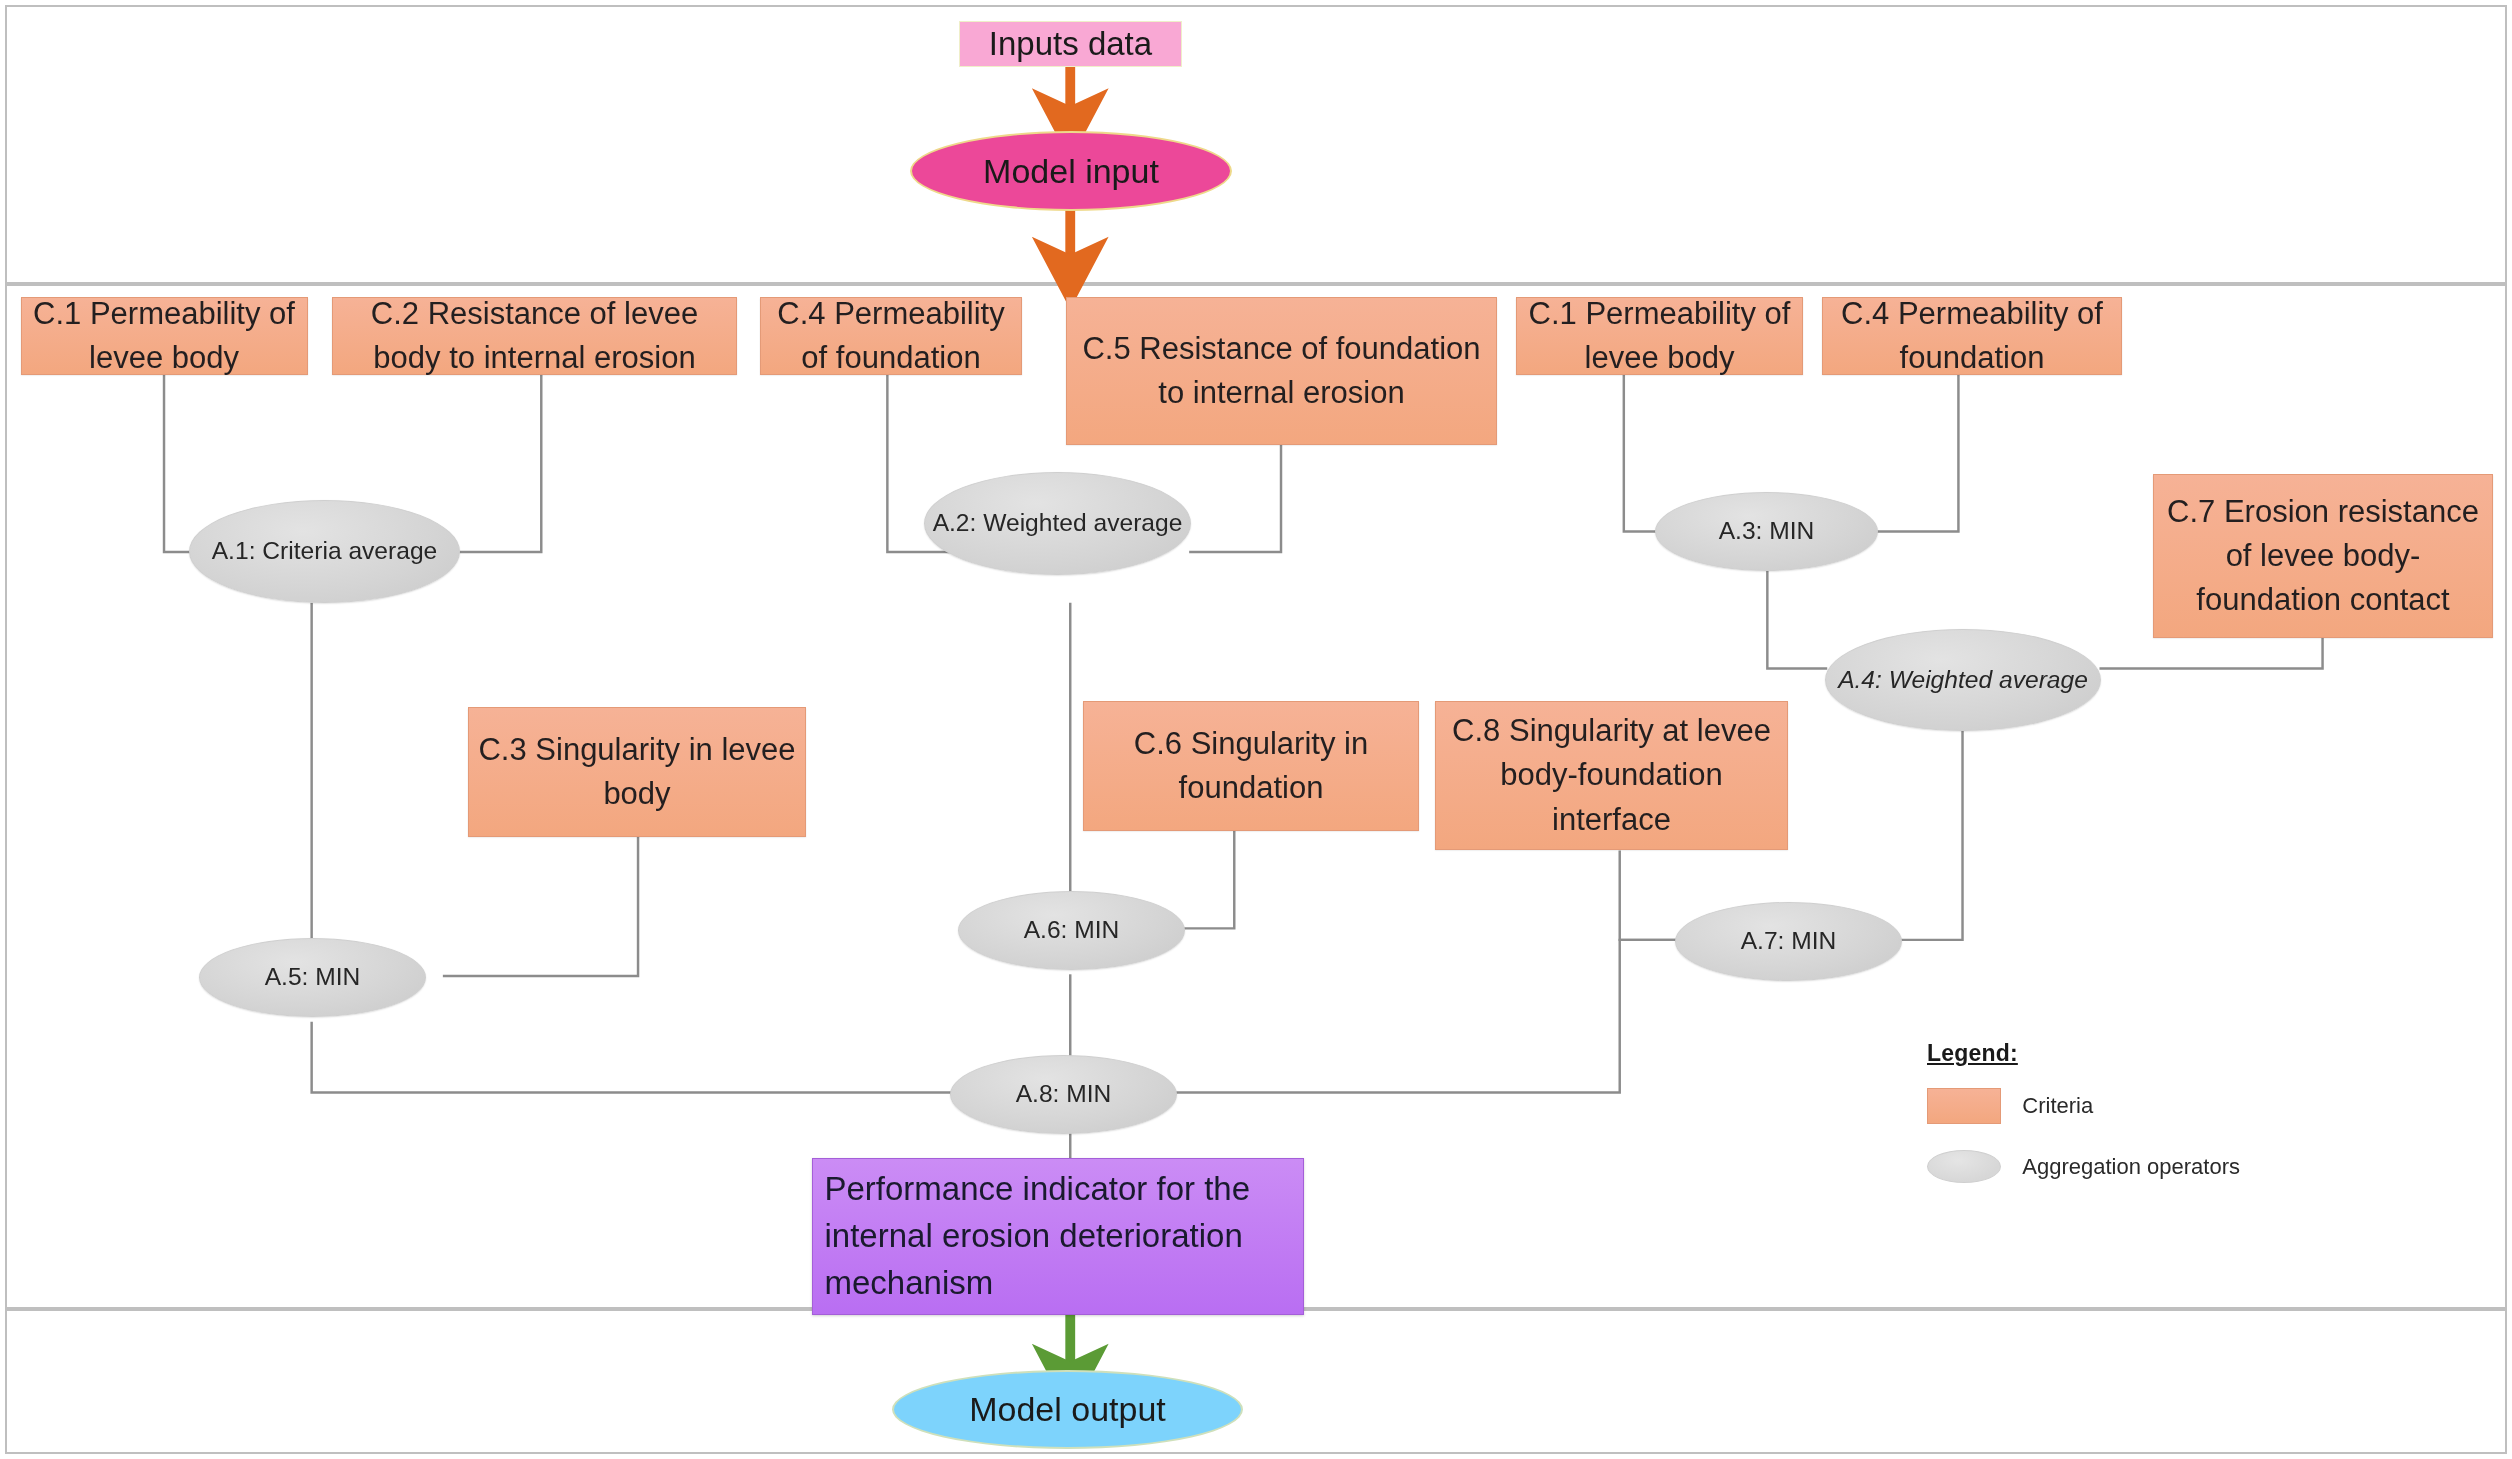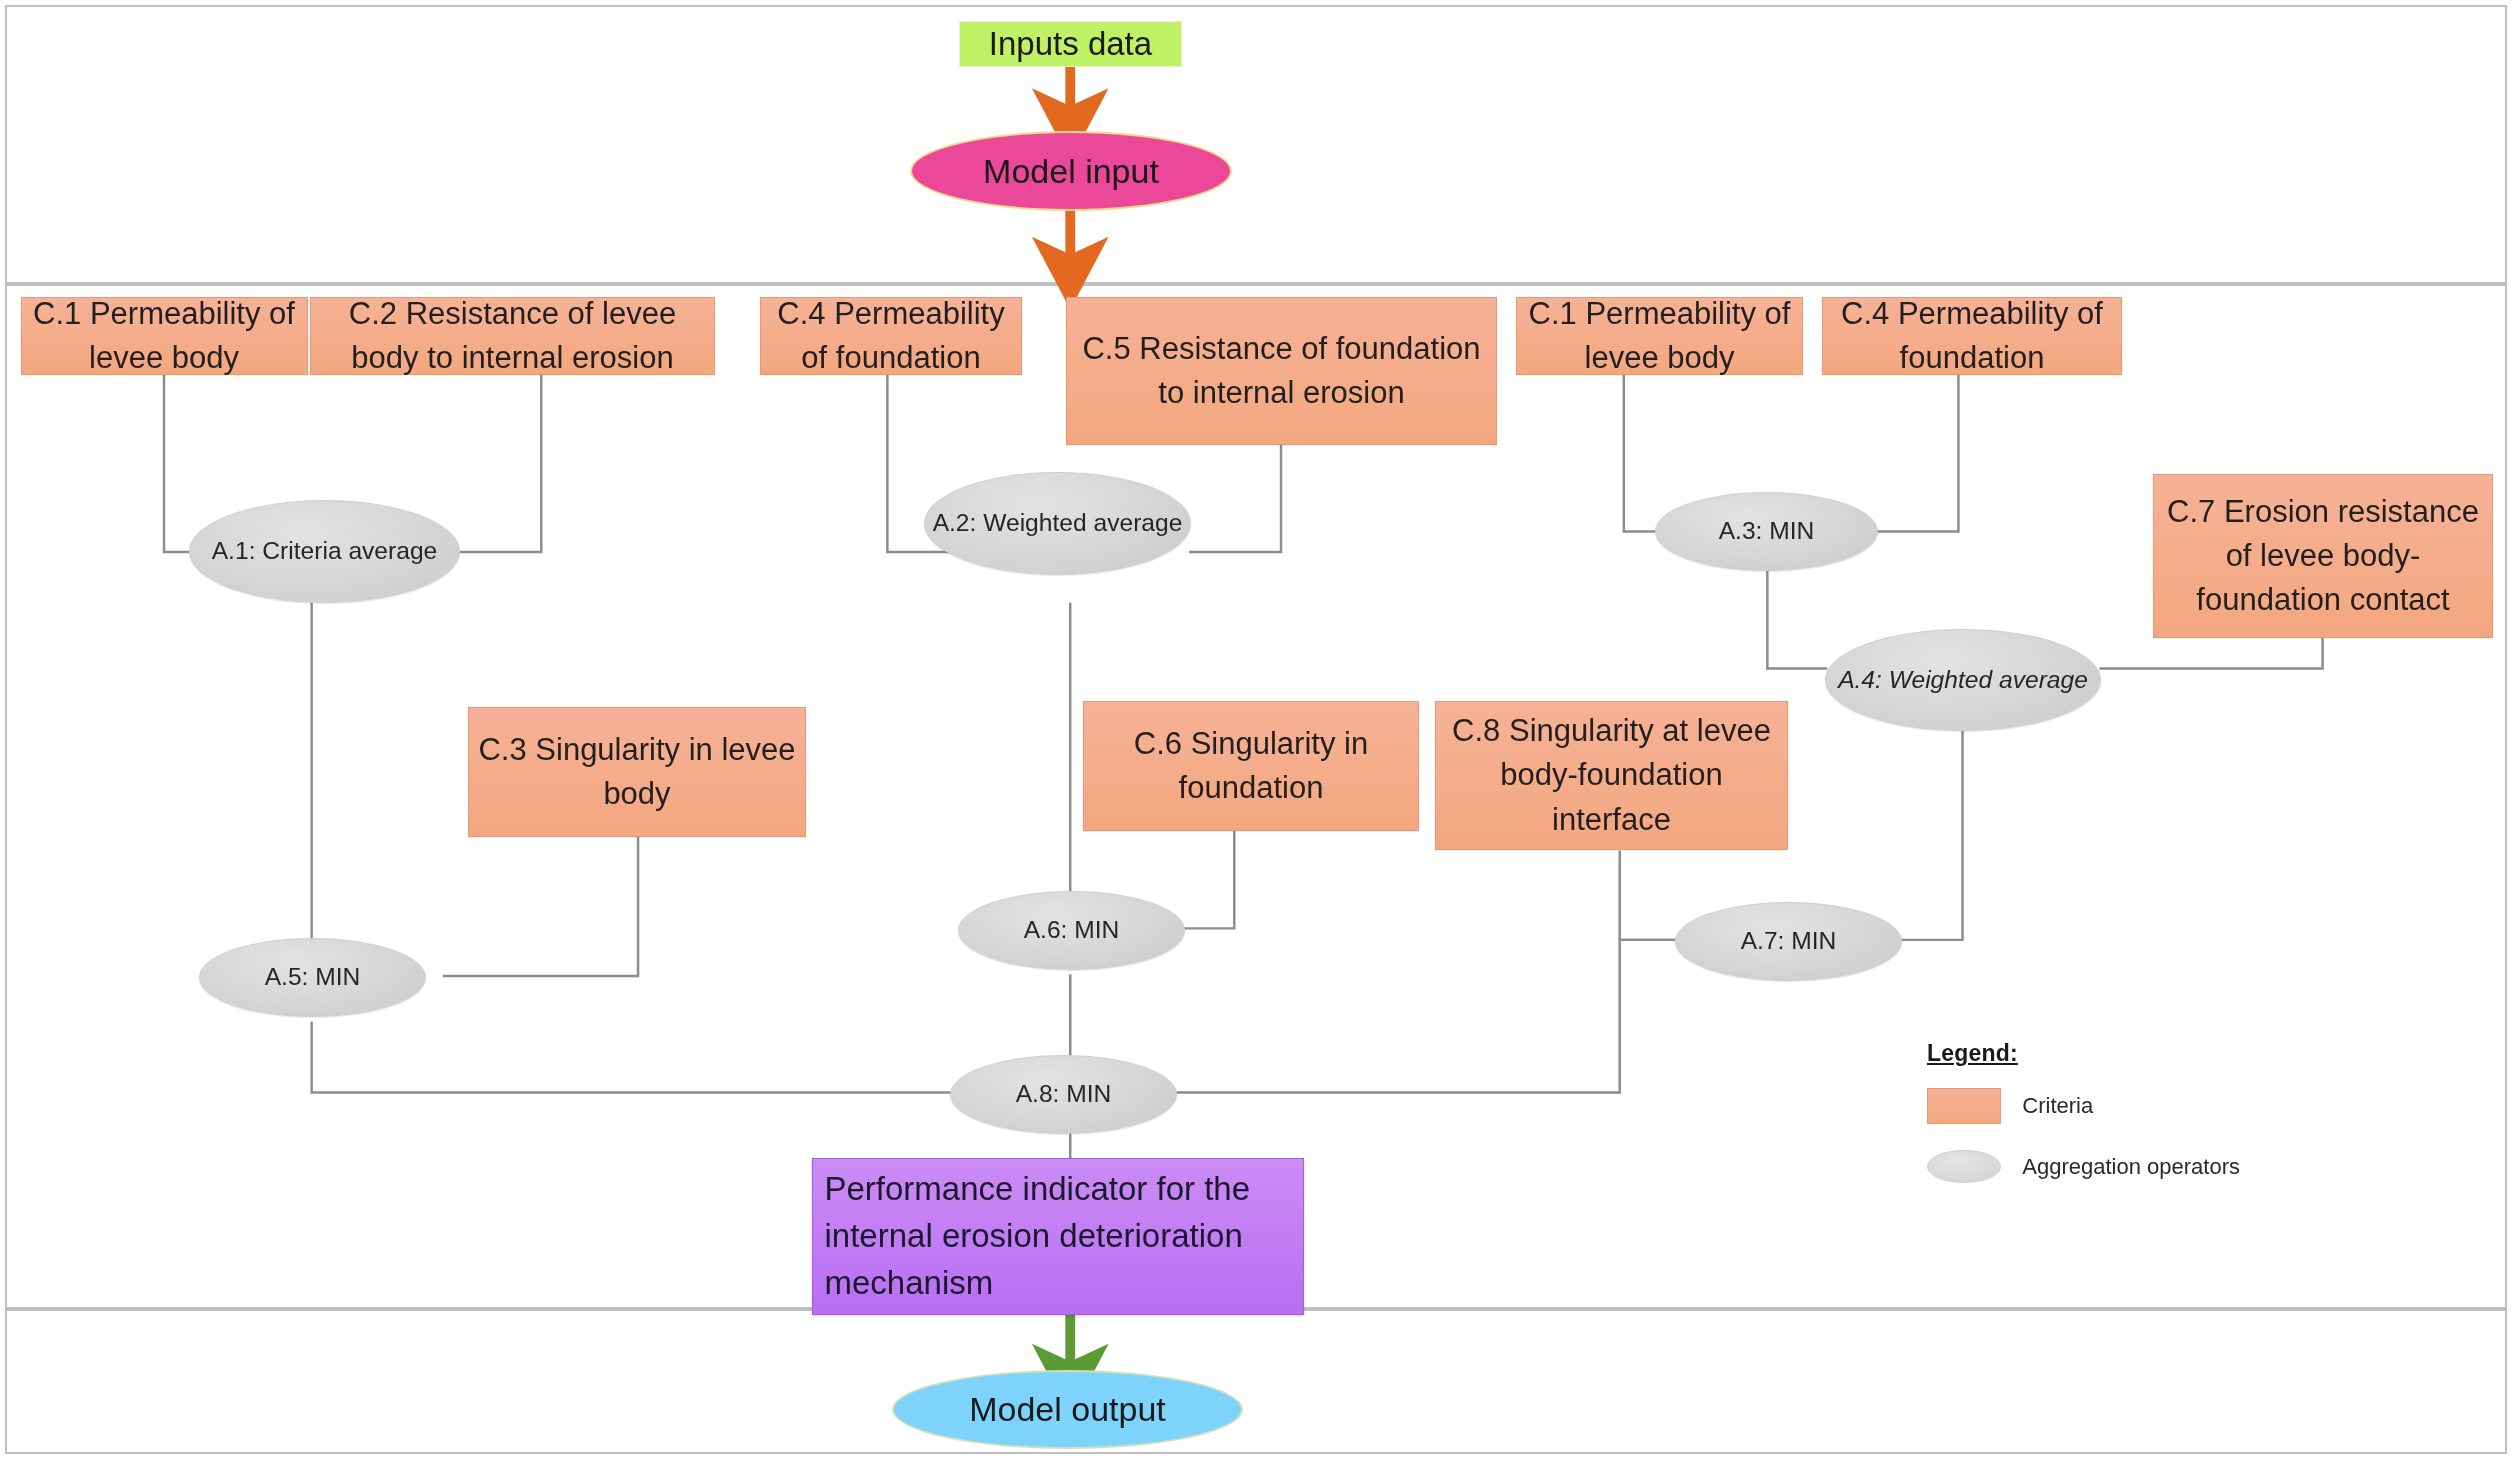--- a/index.html
+++ b/index.html
@@ -58,21 +58,21 @@
     background:linear-gradient(180deg,#cb8cf5 0%, #b96ef2 100%);
     border:0.8px solid #a45fd8;
     font-size:33px;
     color:#1a1a2e;
     text-align:left;
     justify-content:flex-start;
     padding:6.6px 11.5px;
     box-shadow:0 0.8px 2.5px rgba(0,0,0,.18);
   }
   .iobox{
-    background:#bef264;
+    background:#f9a8d4;
     border:0.8px solid #efefc9;
     font-size:33px;
     color:#1a1a1a;
   }
   .ioellipse-in{
     background:#ec4899;
     border:2.5px solid #eed98a;
     border-radius:50%;
     font-size:34px;
     color:#1a1a1a;
@@ -169,21 +169,21 @@
   </div>
 
   <div class="node ioellipse-in" style="left:910px;top:131px;width:322px;height:80px;">
     <span>Model input</span>
   </div>
 
   <div class="node crit" style="left:20.5px;top:297px;width:287px;height:78px;">
     <span>C.1 Permeability of levee body</span>
   </div>
 
-  <div class="node crit" style="left:310px;top:297px;width:405px;height:78px;">
+  <div class="node crit" style="left:332px;top:297px;width:405px;height:78px;">
     <span>C.2 Resistance of levee body to internal erosion</span>
   </div>
 
   <div class="node crit" style="left:760px;top:297px;width:262px;height:78px;">
     <span>C.4 Permeability of foundation</span>
   </div>
 
   <div class="node crit" style="left:1066px;top:297px;width:431px;height:148px;">
     <span>C.5 Resistance of foundation to internal erosion</span>
   </div>

